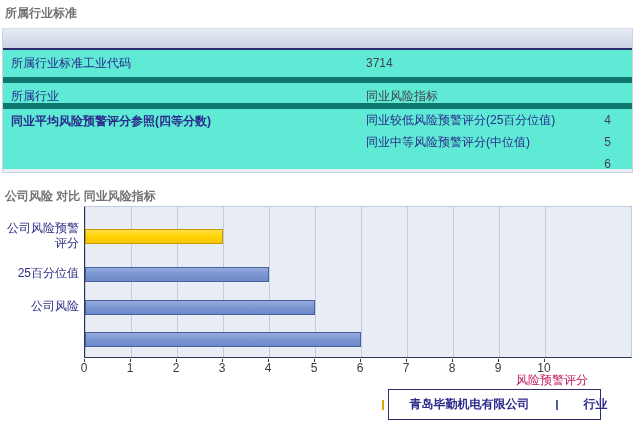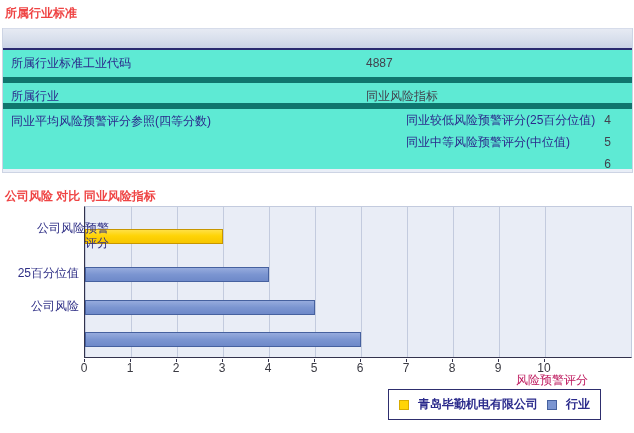--- a/index.html
+++ b/index.html
@@ -2,46 +2,46 @@
 <html><head>
 <meta charset="utf-8">
 <style>
   * { margin:0; padding:0; box-sizing:border-box; }
   html,body { background:#ffffff; }
   body {
     width:634px; height:433px; position:relative; overflow:hidden;
     font-family:"Liberation Sans","DejaVu Sans",sans-serif;
     font-size:12px; color:#2b2b8c;
   }
-  .sec-title { position:absolute; left:5px; font-weight:bold; font-size:12px; color:#ef4444; }
+  .sec-title { position:absolute; left:5px; font-weight:bold; font-size:12px; color:#737373; }
   #title1 { top:5px; }
   #title2 { top:188px; }
 
   
   .table-panel {
     position:absolute; left:2px; top:28px; width:631px; height:145px;
     background:#e9eef7; border:1px solid #cdd4e4; border-top:none;
   }
   .thead {
     height:22px;
     background:linear-gradient(180deg,#e6eaf3 0%,#d8dfec 55%,#c9d2e5 100%);
     border-top:1px solid #d6dcea;
     border-bottom:2px solid #2a2a70;
   }
   .trow { position:relative; background:#5eead4; }
   .trow.sep { border-top:6px solid #0f766e; }
   #row1 { height:27px; line-height:27px; }
   #row2 { height:26px; line-height:26px; }
   #row3 { height:66px; }
   .tlabel { position:absolute; left:8px; top:0; color:#2b2b8c; white-space:nowrap; }
-  #row3 .tlabel { top:4px; }
+  #row3 .tlabel { top:4px;font-weight:bold; }
   .tvalue { position:absolute; left:363px; top:0; color:#42424e; white-space:nowrap; }
   .subrows { position:absolute; left:363px; top:0; right:0; }
   .subrow { height:22px; line-height:22px; position:relative; }
-  .sublabel { color:#2b2b8c; white-space:nowrap;margin-left:40px; }
+  .sublabel { color:#2b2b8c; white-space:nowrap; }
   .subvalue { position:absolute; right:21px; top:0; color:#42424e; }
 
   
   .chart { position:absolute; inset:0; }
   .plot {
     position:absolute; left:84px; top:206px; width:548px; height:152px;
     background:#e9edf6;
     border-left:1px solid #33334d; border-bottom:1px solid #33334d;
     border-top:1px solid #c3cbde; border-right:1px solid #c3cbde;
   }
@@ -56,53 +56,53 @@
     border:1px solid #46619f;
   }
   #bar0 { top:22px; }
   #bar1 { top:60px; }
   #bar2 { top:93px; }
   #bar3 { top:125px; }
   .cat-label {
     position:absolute; left:0; width:79px; text-align:right;
     color:#2e2e85; line-height:15px;
   }
-  #cat0 { top:221px;margin-left:30px; }
+  #cat0 { top:221px; }
   #cat1 { top:266px; }
   #cat2 { top:299px; }
   #cat3 { top:331px; }
   .xtick {
     position:absolute; top:361px; width:20px; margin-left:-10px;
     text-align:center; color:#3a3a42;
   }
   .tickmark { position:absolute; top:359px; width:1px; height:3px; background:#33334d; }
   .xaxis-label { position:absolute; left:463px; width:125px; top:372px; text-align:right; color:#be185d; }
   .legend {
     position:absolute; left:388px; top:389px; width:213px; height:31px;
     background:#ffffff; border:1px solid #2e2e6e;
-    display:flex; align-items:center; justify-content:center; gap:9px;
+    display:flex; align-items:center; justify-content:center; gap:26px;
   }
   .swatch { display:inline-block; width:10px; height:10px; }
   .swatch.yellow { background:#ffd406; border:1px solid #d8ac00; }
   .swatch.blue { background:#7b95d1; border:1px solid #46619f; }
   .legend-label { color:#2b2b8c; font-weight:bold; white-space:nowrap; }
 </style>
 </head>
 <body>
 
 <div>
 
   <div class="sec-title" id="title1">所属行业标准</div>
 
   <div class="table-panel">
     <div class="thead"></div>
 
     <div class="trow" id="row1">
       <div class="tlabel">所属行业标准工业代码</div>
-      <div class="tvalue">4887</div>
+      <div class="tvalue">3714</div>
     </div>
 
     <div class="trow sep" id="row2">
       <div class="tlabel">所属行业</div>
       <div class="tvalue">同业风险指标</div>
     </div>
 
     <div class="trow sep" id="row3">
       <div class="tlabel">同业平均风险预警评分参照(四等分数)</div>
       <div class="subrows">

